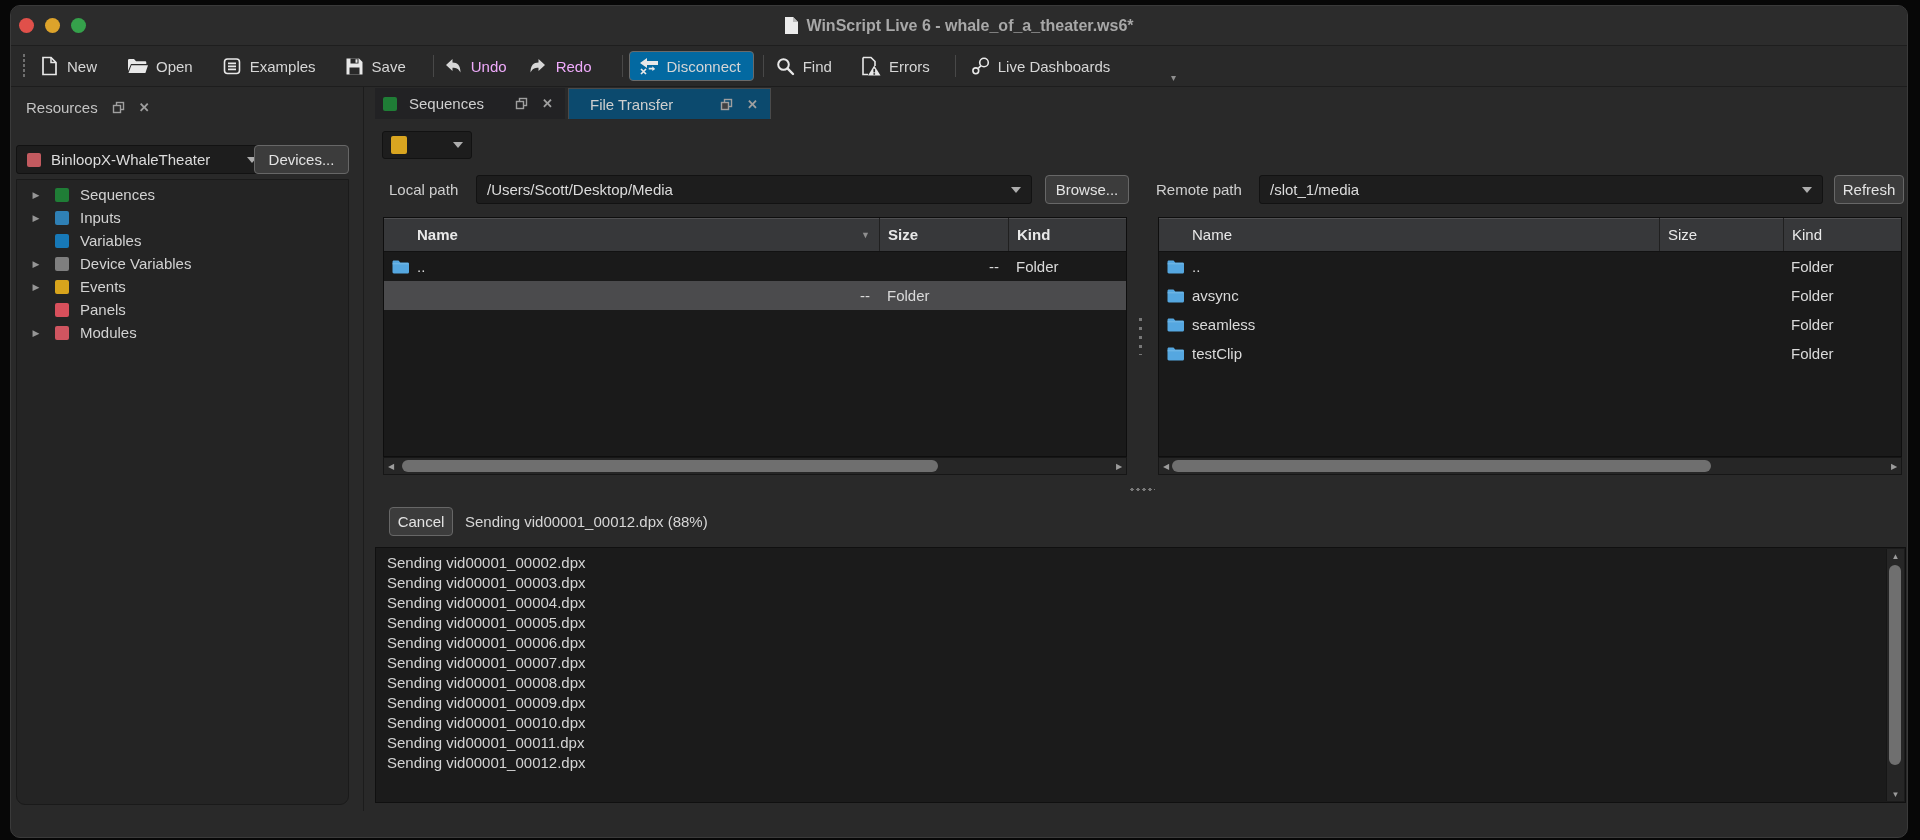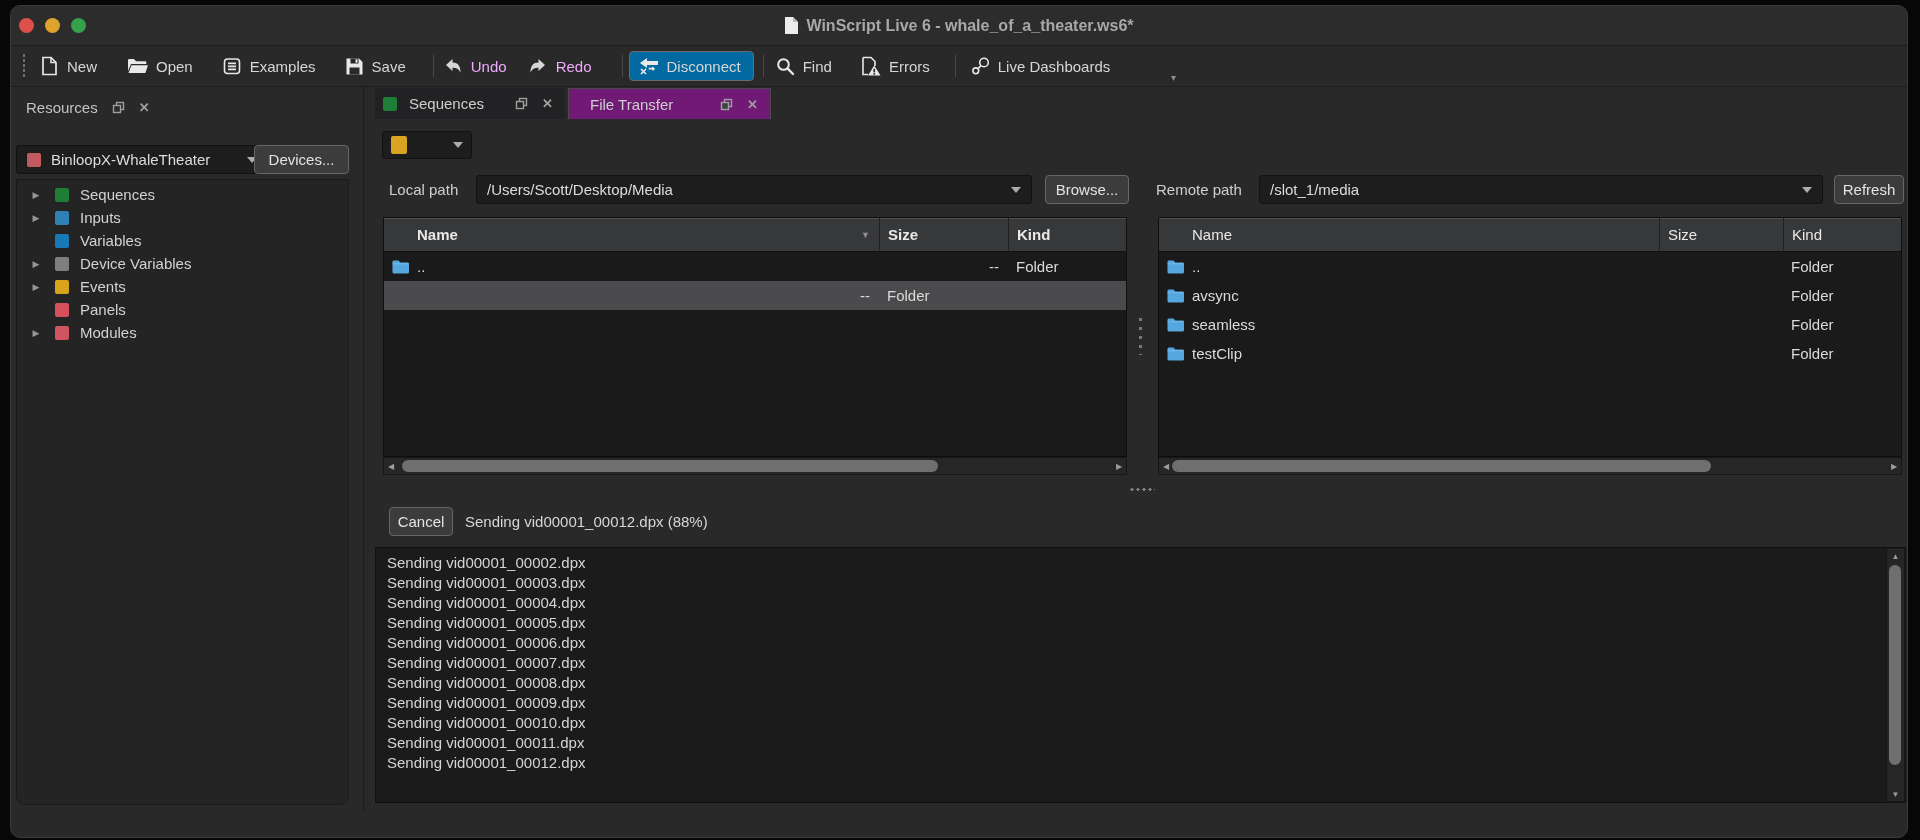--- a/index.html
+++ b/index.html
@@ -54,21 +54,21 @@
         border:1px solid #1a1a1a;border-radius:0 0 9px 9px;box-sizing:border-box;padding-top:3px;}
   .trow{height:23px;display:flex;align-items:center;color:#d2d2d2;font-size:15px;}
   .arrow-cell{width:38px;text-align:center;color:#969696;font-size:9px;flex:0 0 auto;}
   .trow .sq{margin-right:11px;}
 
   
   .content{position:absolute;left:364px;top:0;right:0;bottom:0;}
   .tab{position:absolute;top:1px;height:31px;display:flex;align-items:center;font-size:15px;
        color:#cfcfcf;box-sizing:border-box;}
   .tab.inactive{left:0;width:190px;background:#222224;}
-  .tab.active{left:193px;width:203px;background:#701a75;border:1px solid #4a4a4a;border-bottom:none;}
+  .tab.active{left:193px;width:203px;background:#0c4a6e;border:1px solid #4a4a4a;border-bottom:none;}
   .tab .sq{margin:0 12px 0 8px;}
   .tab .mini-icon{margin-left:auto;}
   .tab .xmark{margin:0 12px 0 14px;}
   .tab.active .tab-label{margin-left:21px;}
 
   .ycombo{position:absolute;left:7px;top:44px;width:90px;height:28px;padding:0 8px;}
   .ycombo .sq{width:16px;height:18px;}
 
   .pathrow-label{position:absolute;top:88px;height:29px;display:flex;align-items:center;
                  color:#cfcfcf;font-size:15px;}

